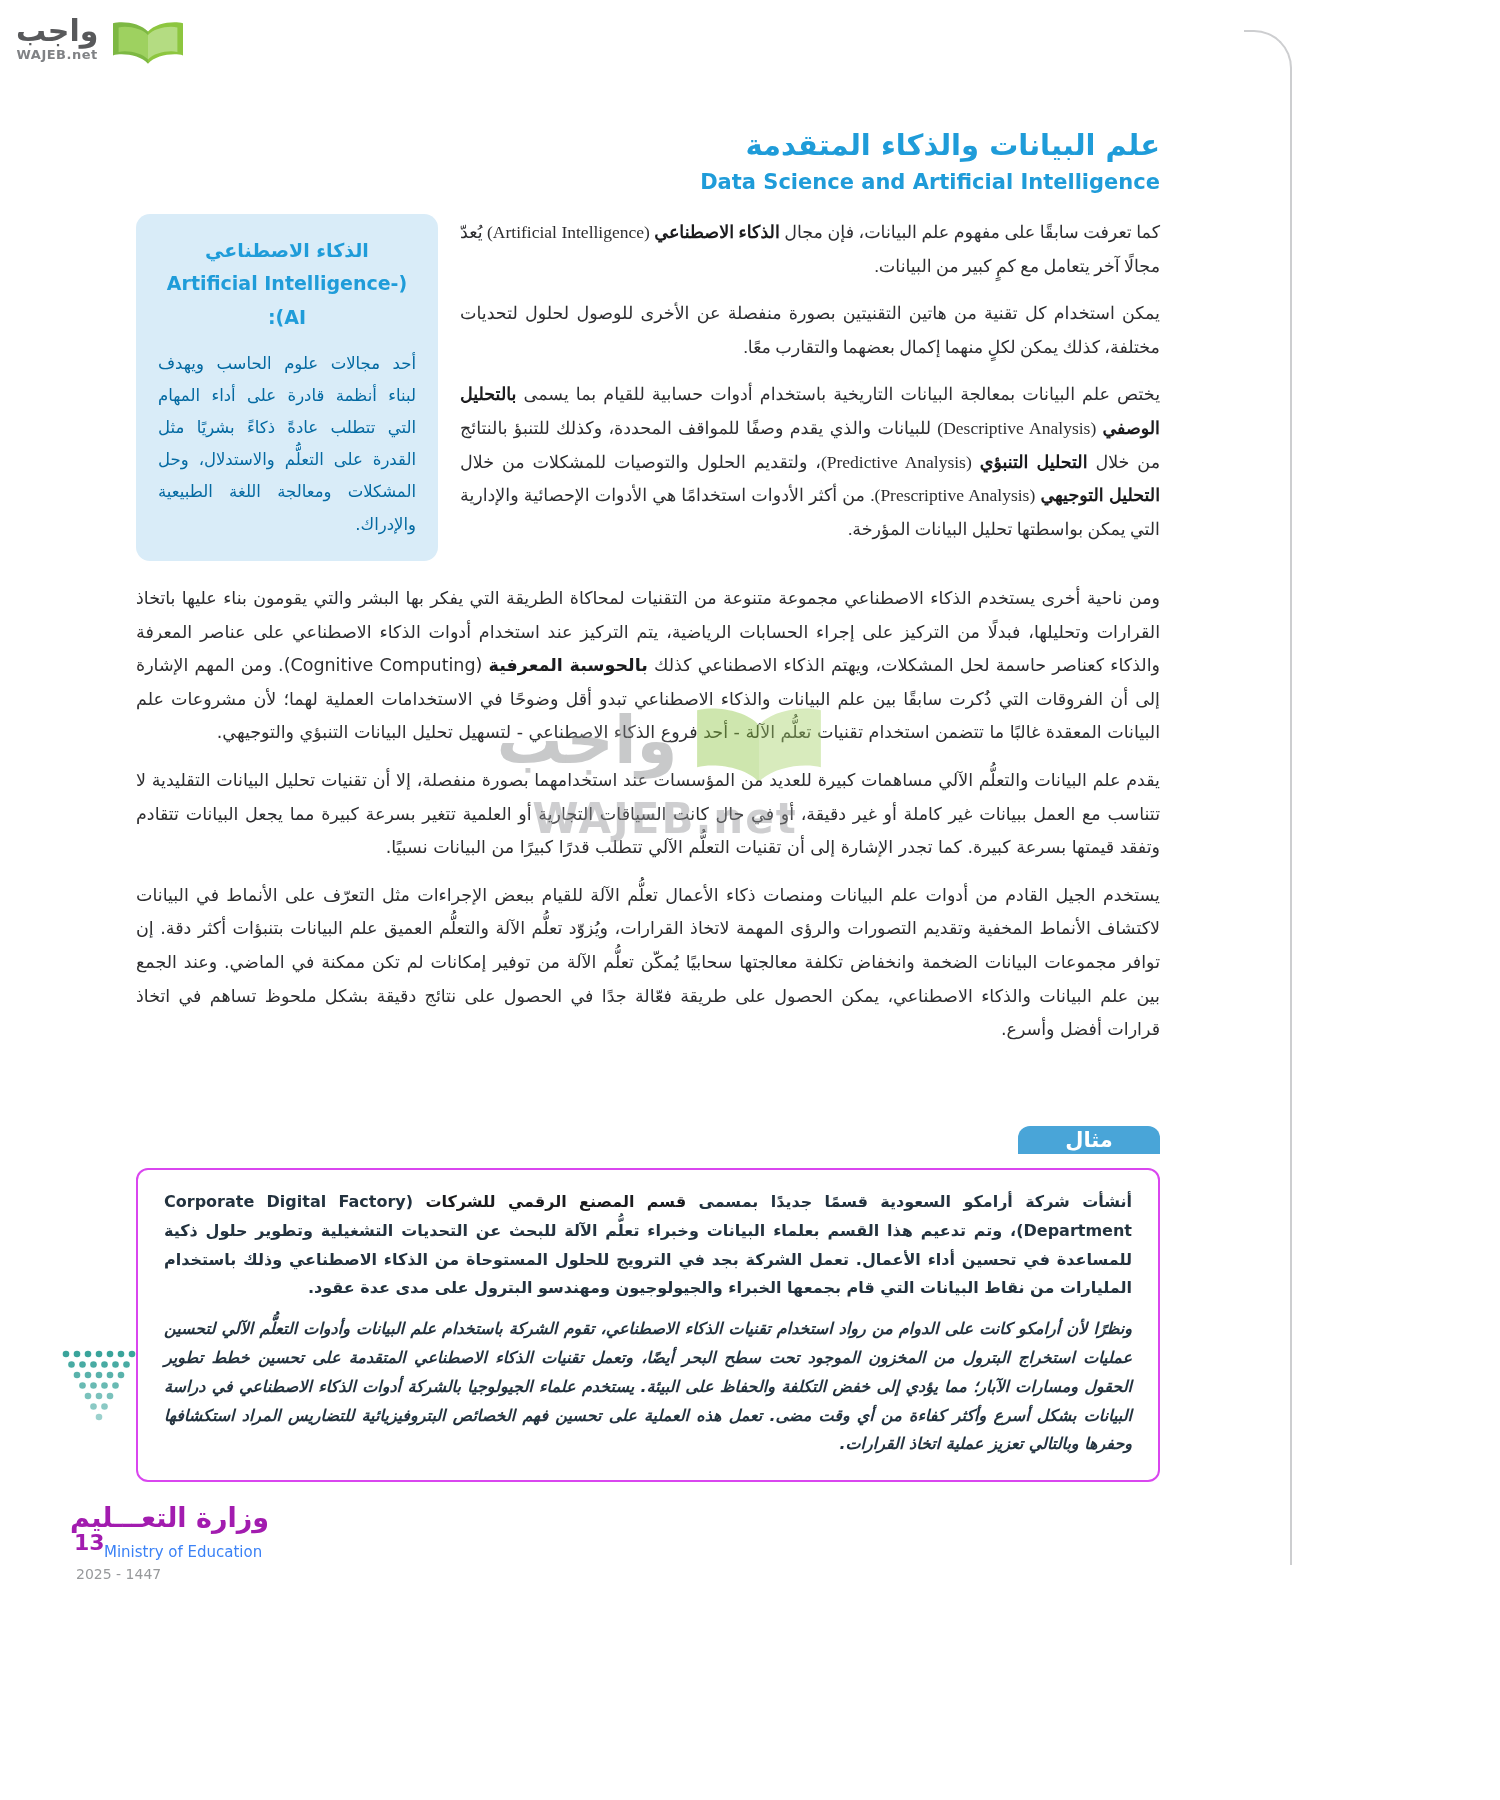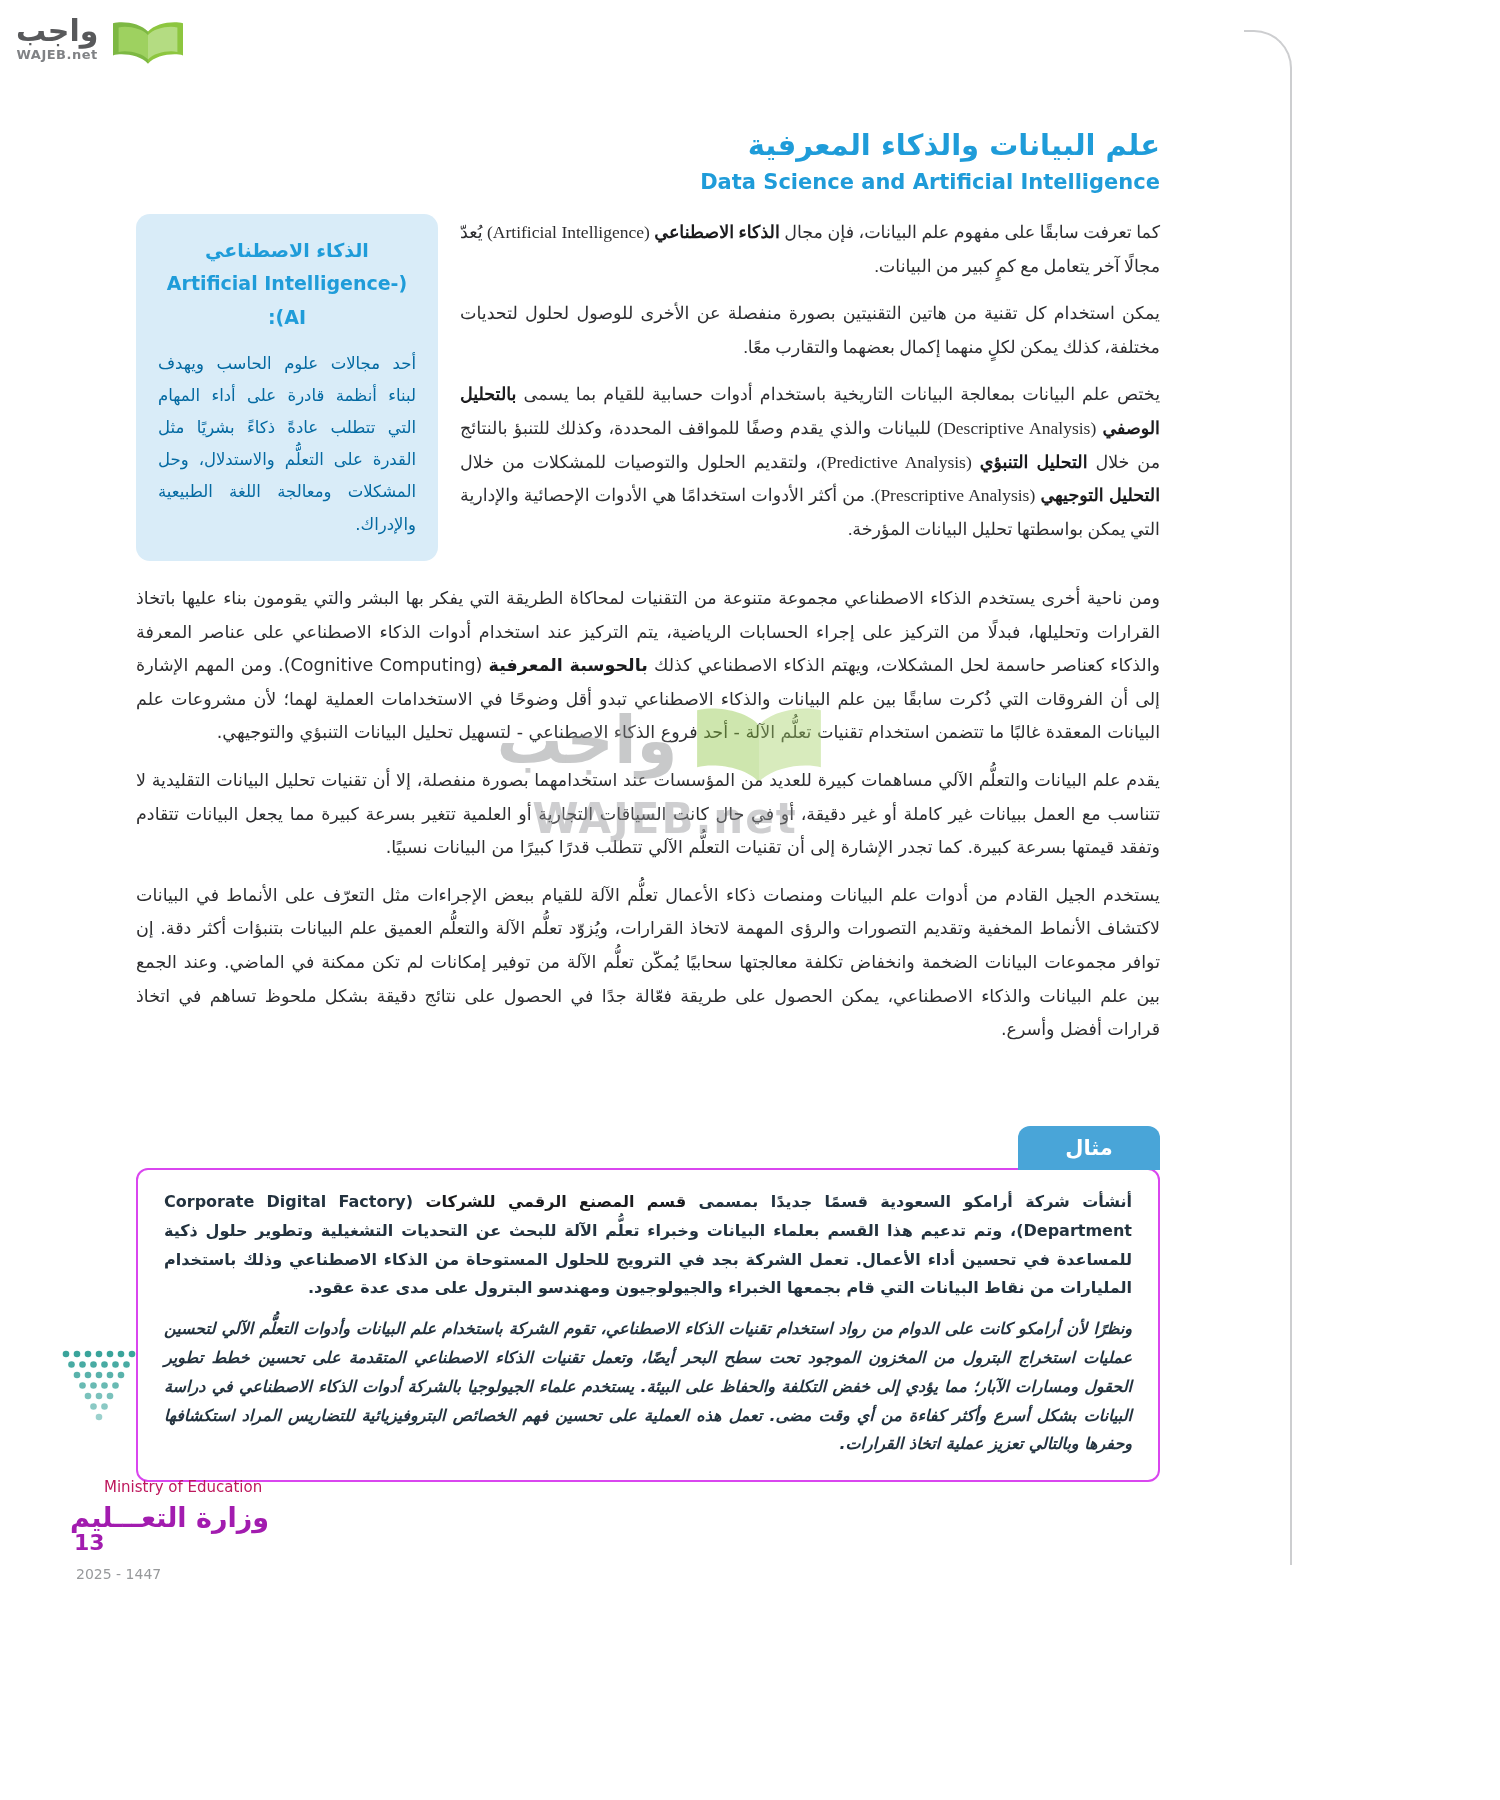--- a/index.html
+++ b/index.html
@@ -127,21 +127,21 @@
     position: absolute;
     top: 1126px;
     left: 136px;
     width: 1024px;
   }
   .example-tab {
     position: absolute;
     top: 0;
     right: 0;
     width: 142px;
-    height: 44px;
+    height: 28px;
     background: #49a5d8;
     border-radius: 12px 12px 0 0;
     color: #ffffff;
     font-size: 21px;
     font-weight: 700;
     display: flex;
     align-items: center;
     justify-content: center;
   }
   .example-box {
@@ -166,22 +166,22 @@
   .moe-dots { position: absolute; left: 60px; top: 1348px; }
   .moe-wordmark {
     position: absolute; left: 70px; top: 1502px;
     font-size: 27px; font-weight: 700; color: #a21caf; direction: rtl;
   }
   .page-number {
     position: absolute; left: 74px; top: 1530px;
     font-size: 22px; font-weight: 700; color: #a21caf;
   }
   .ministry-en {
-    position: absolute; left: 104px; top: 1478px;
-    font-size: 15px; color: #be185d;
+    position: absolute; left: 104px; top: 1543px;
+    font-size: 15px; color: #3b82f6;
   }
   .year-range {
     position: absolute; left: 76px; top: 1566px;
     font-size: 14px; color: #97999b;
   }
 </style>
 </head>
 <body>
 
 <div class="page">
@@ -195,21 +195,21 @@
     </div>
     <svg width="84" height="60" viewBox="0 0 120 84">
       <path d="M60 76 C50 64 24 60 10 64 L10 18 C24 14 50 18 60 30 Z" fill="#7db843"></path>
       <path d="M60 76 C70 64 96 60 110 64 L110 18 C96 14 70 18 60 30 Z" fill="#8dc63f"></path>
       <path d="M60 70 C52 60 30 56 18 59 L18 24 C30 21 52 25 60 35 Z" fill="#9ed160"></path>
       <path d="M60 70 C68 60 90 56 102 59 L102 24 C90 21 68 25 60 35 Z" fill="#b4dc82"></path>
     </svg>
   </header>
 
   <div class="title-block">
-    <div class="title-ar">علم البيانات والذكاء المعرفية</div>
+    <div class="title-ar">علم البيانات والذكاء المتقدمة</div>
     <div class="title-en">Data Science and Artificial Intelligence</div>
   </div>
 
   <aside class="sidebar-box">
     <div class="sb-title">
       <span>الذكاء الاصطناعي</span><br>
       <span>(Artificial Intelligence-AI):</span>
     </div>
     <p class="sb-body">أحد مجالات علوم الحاسب ويهدف لبناء أنظمة قادرة على أداء المهام التي تتطلب عادةً ذكاءً بشريًا مثل القدرة على التعلُّم والاستدلال، وحل المشكلات ومعالجة اللغة الطبيعية والإدراك.</p>
   </aside>

